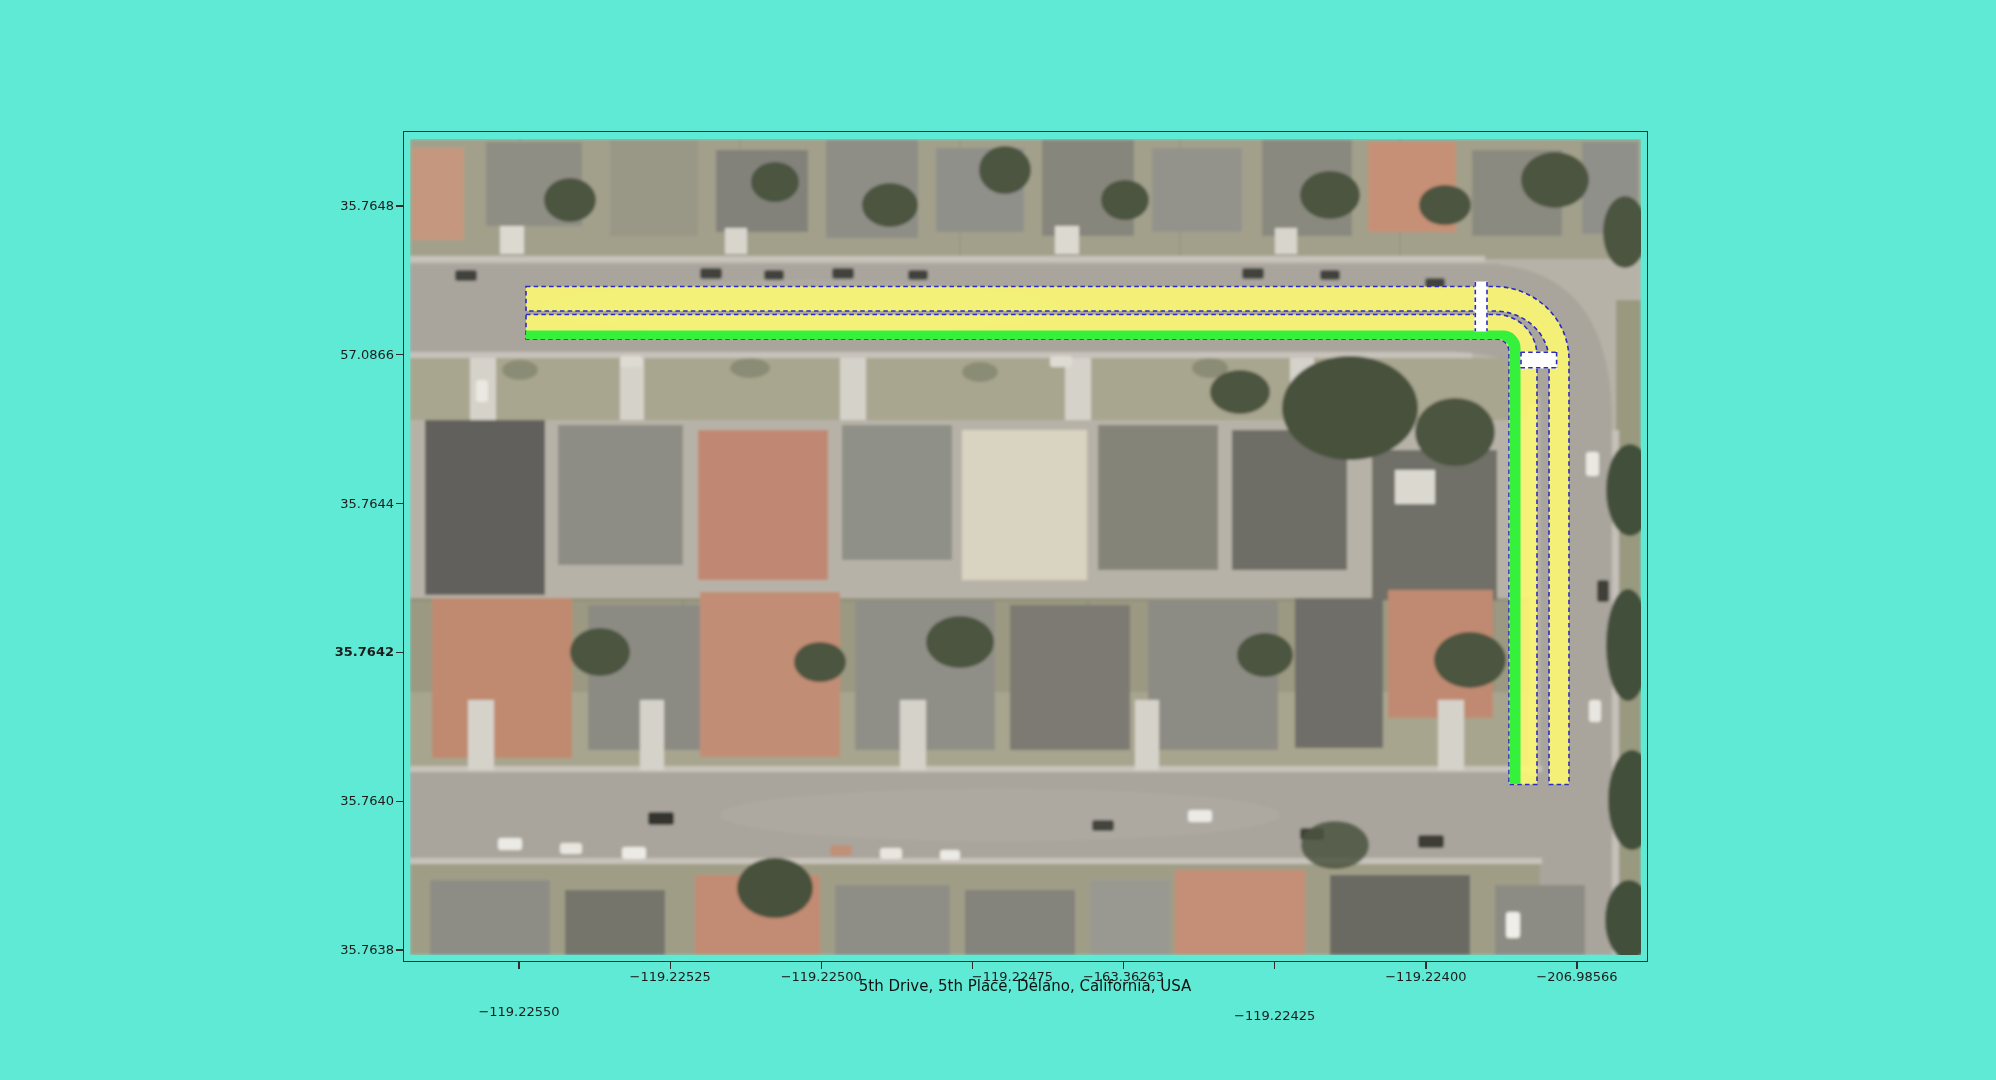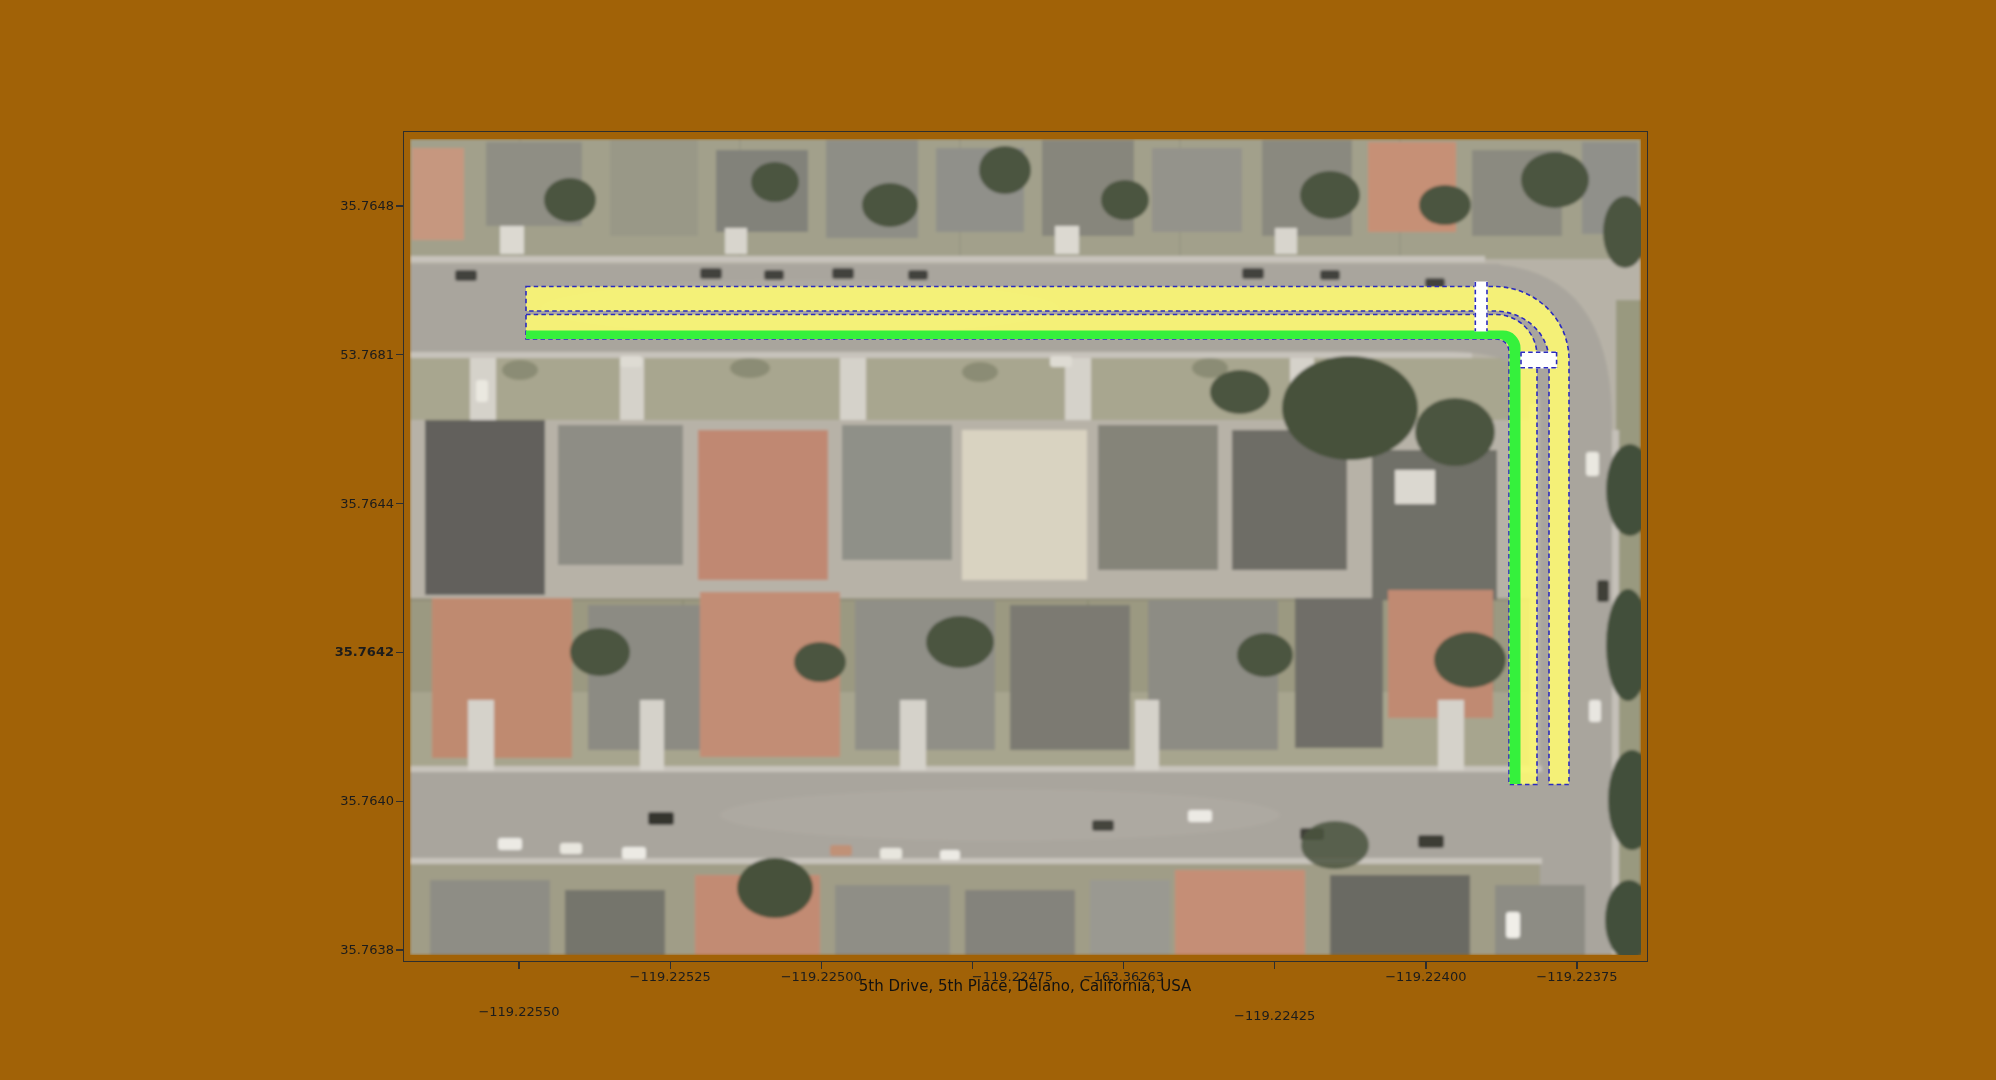--- a/index.html
+++ b/index.html
@@ -1,16 +1,16 @@
 <!DOCTYPE html>
 <html><head>
 <meta charset="utf-8">
 <style>
   html,body{margin:0;padding:0;background:#ffffff;}
-  #stage{position:relative;width:1996px;height:1080px;background:#a16207;overflow:hidden;
+  #stage{position:relative;width:1996px;height:1080px;background:#5eead4;overflow:hidden;
          font-family:"DejaVu Sans","Liberation Sans",sans-serif;}
   #axes-frame{position:absolute;left:403px;top:131px;width:1245px;height:831px;
               border:1.2px solid #2e2e2e;box-sizing:border-box;}
   #map-svg{position:absolute;left:410px;top:139px;width:1231px;height:816px;}
   .ytick{position:absolute;left:396px;width:7px;height:1.3px;background:#2e2e2e;}
   .xtick{position:absolute;top:962px;width:1.3px;height:7px;background:#2e2e2e;}
   .ytick-label{position:absolute;right:1602px;font-size:13px;color:#1c1c1c;line-height:16px;white-space:nowrap;}
   .xtick-label{position:absolute;transform:translateX(-50%);font-size:13px;color:#1c1c1c;line-height:16px;white-space:nowrap;}
   #xlabel{position:absolute;left:1025px;top:977px;transform:translateX(-50%);
           font-size:15px;color:#111;white-space:nowrap;}
@@ -223,21 +223,21 @@
         <rect class="break-rect" x="1520.5" y="351.5" width="36.5" height="17"></rect>
         <path class="break-dash" d="M1520.5 352.2 H1557 M1520.5 367.8 H1557 M1521 352 V368 M1556.6 352 V368"></path>
       </g>
     </g>
   </svg>
 
   <div id="yticks">
       <div class="ytick" style="top: 205.4px;"></div>
       <div class="ytick-label" style="top: 198px;">35.7648</div>
       <div class="ytick" style="top: 354.2px;"></div>
-      <div class="ytick-label" style="top: 346.8px;">53.7681</div>
+      <div class="ytick-label" style="top: 346.8px;">57.0866</div>
       <div class="ytick" style="top: 503px;"></div>
       <div class="ytick-label" style="top: 495.6px; margin-left: 44px;">35.7644</div>
       <div class="ytick" style="top: 651.8px;"></div>
       <div class="ytick-label" style="top: 644.4px; font-weight: bold;">35.7642</div>
       <div class="ytick" style="top: 800.6px;"></div>
       <div class="ytick-label" style="top: 793.2px;">35.7640</div>
       <div class="ytick" style="top: 949.4px;"></div>
       <div class="ytick-label" style="top: 942px;">35.7638</div>
     </div>
   <div id="xticks">
@@ -249,17 +249,17 @@
       <div class="xtick-label" style="left: 821.28px; top: 969px;">−119.22500</div>
       <div class="xtick" style="left: 971.82px;"></div>
       <div class="xtick-label" style="left: 972.42px; top: 969px; margin-left: 40px;">−119.22475</div>
       <div class="xtick" style="left: 1122.96px;"></div>
       <div class="xtick-label" style="left: 1123.56px; top: 969px;">−163.36263</div>
       <div class="xtick" style="left: 1274.1px;"></div>
       <div class="xtick-label" style="left: 1274.7px; top: 1008px;">−119.22425</div>
       <div class="xtick" style="left: 1425.24px;"></div>
       <div class="xtick-label" style="left: 1425.84px; top: 969px;">−119.22400</div>
       <div class="xtick" style="left: 1576.38px;"></div>
-      <div class="xtick-label" style="left: 1576.98px; top: 969px;">−119.22375</div>
+      <div class="xtick-label" style="left: 1576.98px; top: 969px;">−206.98566</div>
     </div>
 
   <div id="xlabel">5th Drive, 5th Place, Delano, California, USA</div>
 </div>
 
 </body></html>

